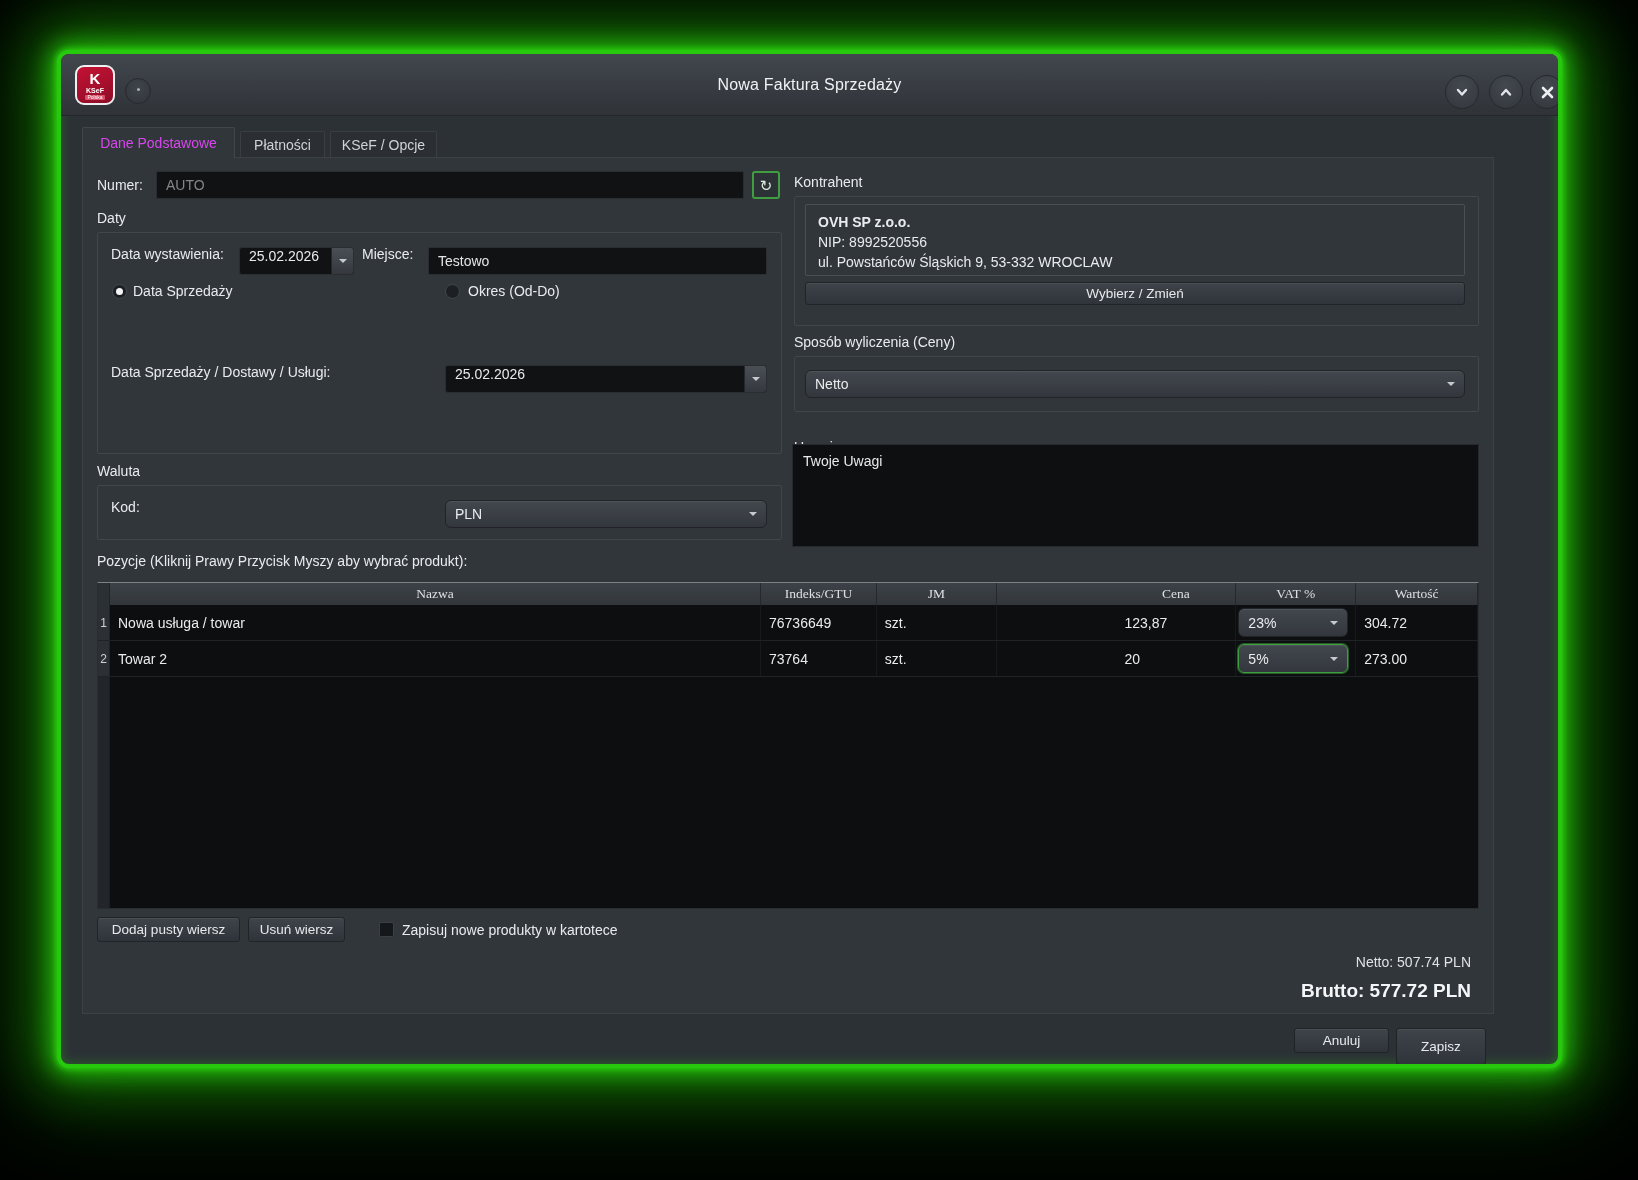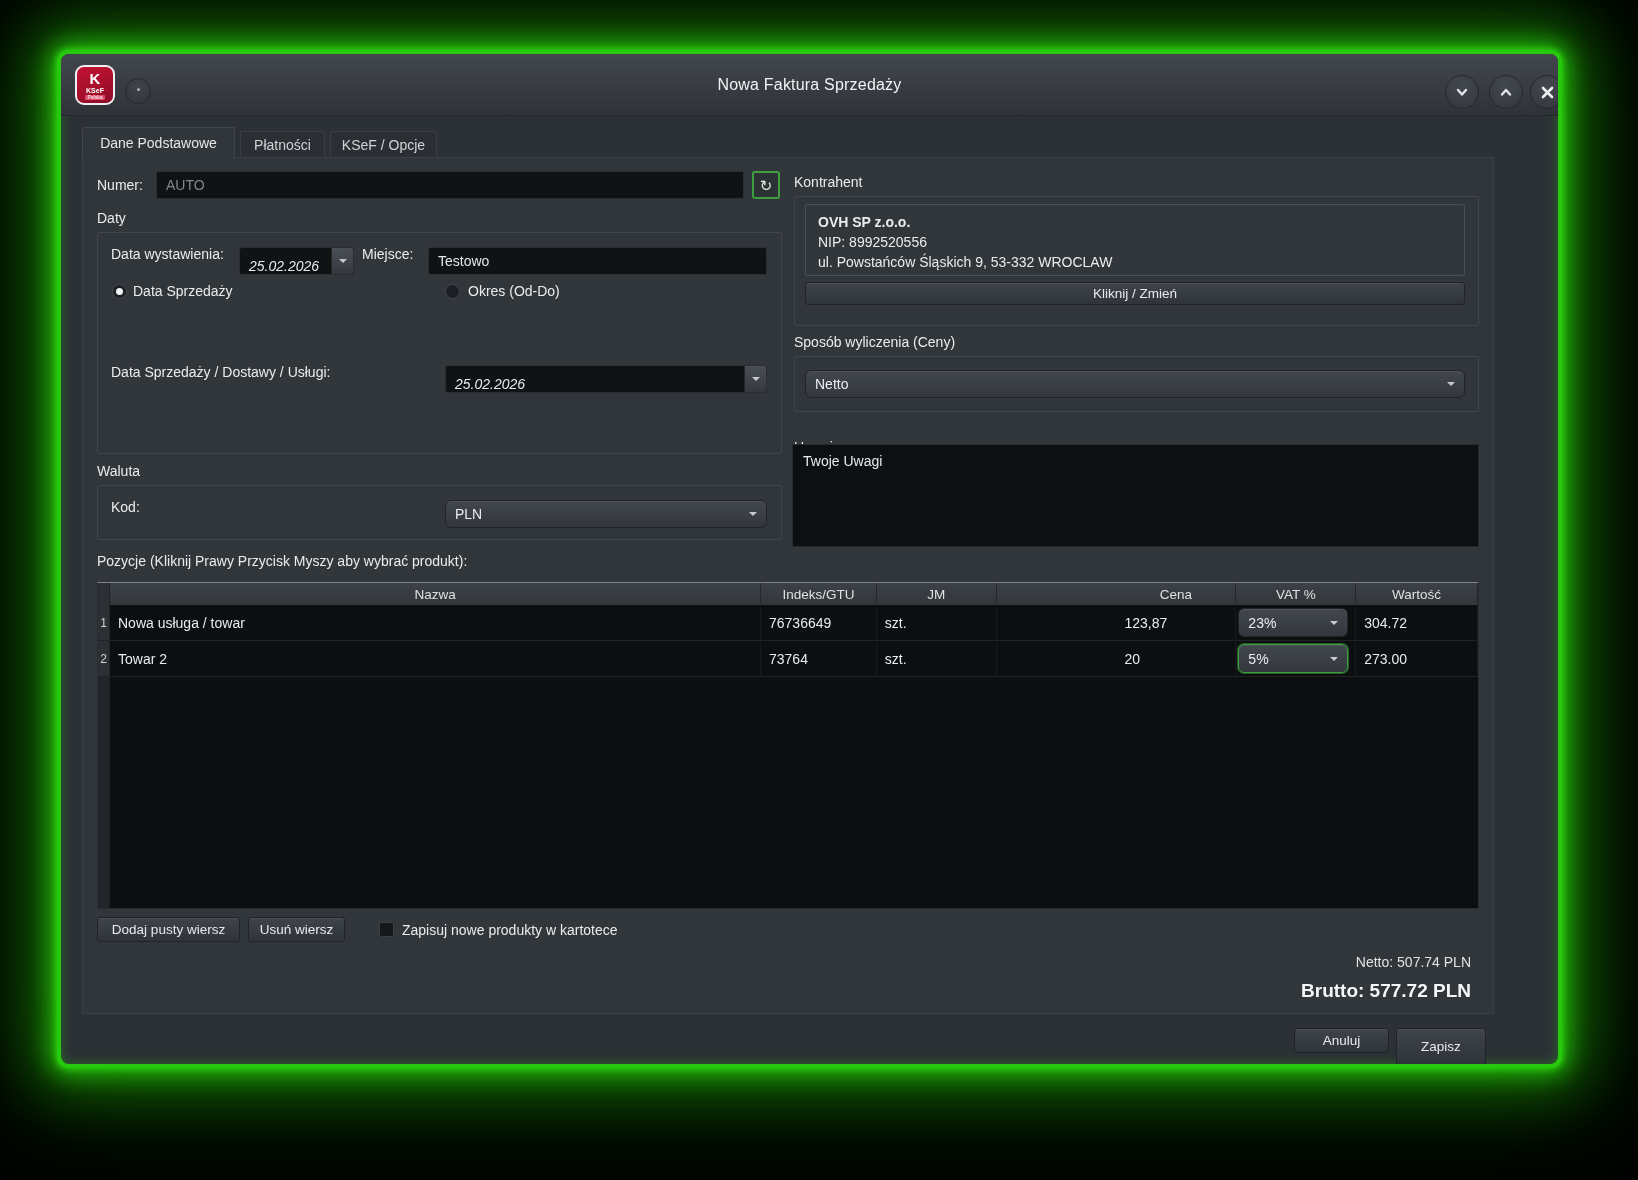--- a/index.html
+++ b/index.html
@@ -51,21 +51,21 @@
     border:1px solid #26292d; display:flex; align-items:center; justify-content:center;
   }
   .winbtn svg { display:block; }
 
   
   .tab {
     position:absolute; display:flex; align-items:center; justify-content:center;
     font-size:14px; color:#cfd3d7; background:#2b2f34;
     border:1px solid #3a3f44; border-bottom:none; border-radius:2px 2px 0 0;
   }
-  .tab.active { background:#31363b; color:#e5e5e5; z-index:3; border-color:#41464b; }
+  .tab.active { background:#31363b; color:#d946ef; z-index:3; border-color:#41464b; }
   .main-panel {
     position:absolute; left:21px; top:103px; width:1412px; height:857px;
     background:#31363b; border:1px solid #3c4146; z-index:2;
   }
 
   
   .lbl { position:absolute; color:#e9ecee; font-size:14px; white-space:nowrap; z-index:4; }
   .input {
     position:absolute; z-index:4; background:#101214; border:1px solid #2a2e32;
     border-radius:2px; color:#e3e6e9; font-size:14px; padding:0 9px;
@@ -80,23 +80,23 @@
   }
   .combo {
     position:absolute; z-index:4; display:flex; align-items:center;
     background:linear-gradient(#42474e, #33373d); border:1px solid #202327; border-radius:6px;
     color:#eaedef; font-size:14px; padding:0 9px;
     box-shadow:inset 0 1px 0 rgba(255,255,255,.07);
   }
   .combo .arr { margin-left:auto; width:0; height:0;
     border:4.5px solid transparent; border-top-color:#c6cacd; transform:translateY(2px); }
   .datecombo {
-    position:absolute; z-index:4; display:flex; align-items:flex-end;
+    position:absolute; z-index:4; display:flex; align-items:flex-start;
     background:#101214; border:1px solid #2a2e32; border-radius:3px;
-    color:#e8ebed; font-size:14px; overflow:hidden;font-style:italic;
+    color:#e8ebed; font-size:14px; overflow:hidden;
   }
   .datecombo .val { padding:0 9px; }
   .datecombo .dc-arrow {
     margin-left:auto; width:22px; align-self:stretch;
     background:linear-gradient(#4a4f56,#34383e); border-left:1px solid #24272b;
     display:flex; align-items:center; justify-content:center;
   }
   .datecombo .dc-arrow i { width:0; height:0; border:4.5px solid transparent; border-top-color:#c6cacd; transform:translateY(2px); }
   .radio { position:absolute; z-index:4; width:15px; height:15px; border-radius:50%;
     background:#1c2024; border:1px solid #43484d; }
@@ -119,21 +119,21 @@
   }
 
   
   .table {
     position:absolute; left:36px; top:528px; width:1382px; height:327px; z-index:4;
     background:#0c0e10; border:1px solid #292d31; border-top:1px solid #7d8286;
     display:flex; flex-direction:column;
   }
   .thead { display:flex; height:22px; background:linear-gradient(#3c4147,#32363b); flex:0 0 auto; }
   .th { display:flex; align-items:center; justify-content:center; font-size:13.5px;
-    color:#dde0e3; border-right:1px solid #25282c; }
+    color:#dde0e3; border-right:1px solid #25282c;font-family:Liberation Serif, serif; }
   .trow { display:flex; height:36px; background:#0c0e10; border-bottom:1px solid #1f2327; flex:0 0 auto; }
   .td { display:flex; align-items:center; padding:0 8px; color:#e9ecee; font-size:14px;
     border-right:1px solid #17191c; overflow:hidden; white-space:nowrap; }
   .gut { width:12px; flex:0 0 auto; background:#2b3034; border-right:1px solid #202428;
     display:flex; align-items:center; justify-content:center; color:#cfd3d6; font-size:12px; padding:0; }
   .c-nazwa { width:652px; } .c-indeks { width:116px; } .c-jm { width:120px; }
   .c-ilosc { width:120px;margin-top:44px; } .c-cena { width:120px; } .c-vat { width:120px; } .c-wartosc { width:122px; }
   .tbody-rest { flex:1; display:flex; }
   .tbody-rest .gutstrip { width:12px; background:#22262a; border-right:1px solid #1b1f22; }
   .vat-combo { position:static; width:110px; height:29px; margin-left:-3px; }
@@ -232,21 +232,21 @@
     <span class="arr"></span>
   </div>
 
   <div class="lbl" style="left:733px; top:120px;">Kontrahent</div>
   <div class="groupbox" style="left:733px; top:142px; width:685px; height:130px;"></div>
   <div class="kontrahent-box" style="left:744px; top:150px; width:660px; height:72px;">
     <div class="bold">OVH SP z.o.o.</div>
     <div>NIP: 8992520556</div>
     <div>ul. Powstańców Śląskich 9, 53-332 WROCLAW</div>
   </div>
-  <div class="btn" style="left:744px; top:228px; width:660px; height:23px;">Kliknij / Zmień</div>
+  <div class="btn" style="left:744px; top:228px; width:660px; height:23px;">Wybierz / Zmień</div>
 
   <div class="lbl" style="left:733px; top:280px;">Sposób wyliczenia (Ceny)</div>
   <div class="groupbox" style="left:733px; top:302px; width:685px; height:56px;"></div>
   <div class="combo" style="left:744px; top:316px; width:660px; height:28px;">
     <span>Netto</span>
     <span class="arr"></span>
   </div>
 
   <div class="lbl" style="left:733px; top:369px;margin-top:16px;">Uwagi:</div>
   <textarea class="uwagi" style="left: 731px; top: 390px; width: 687px; height: 103px;" spellcheck="false">Twoje Uwagi</textarea>

